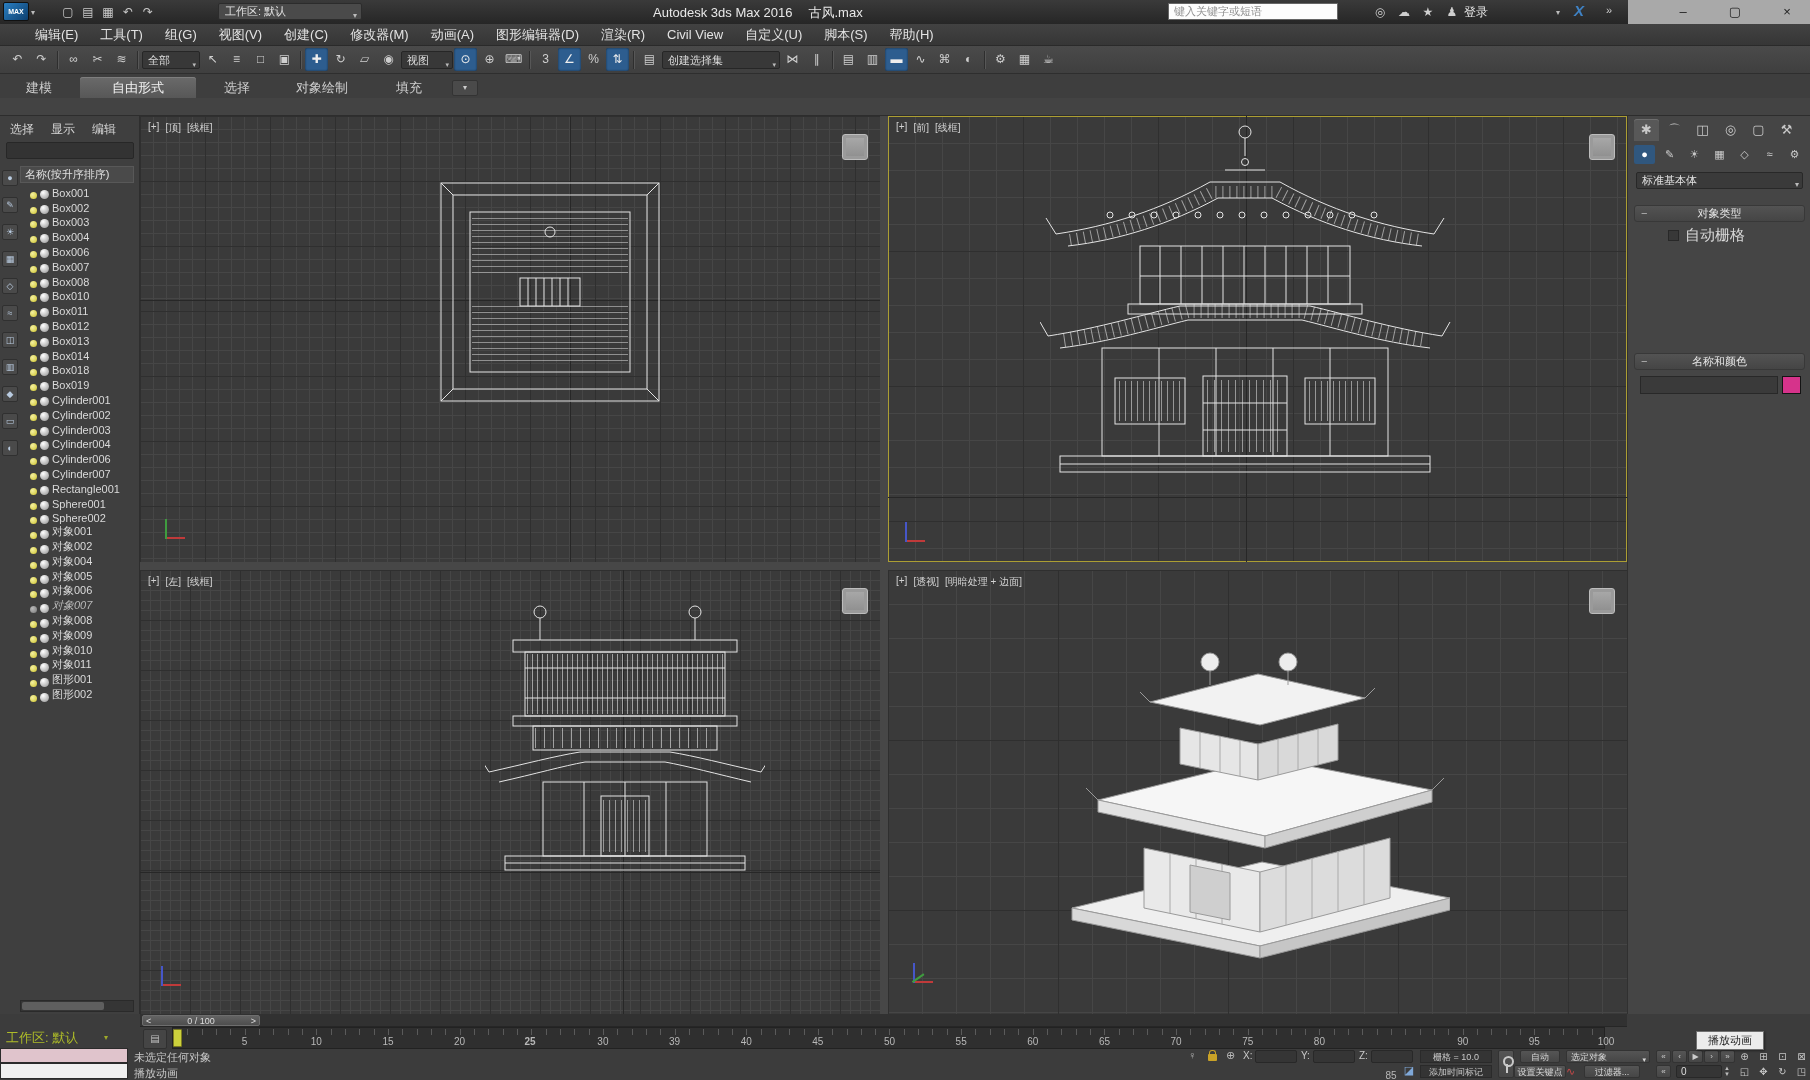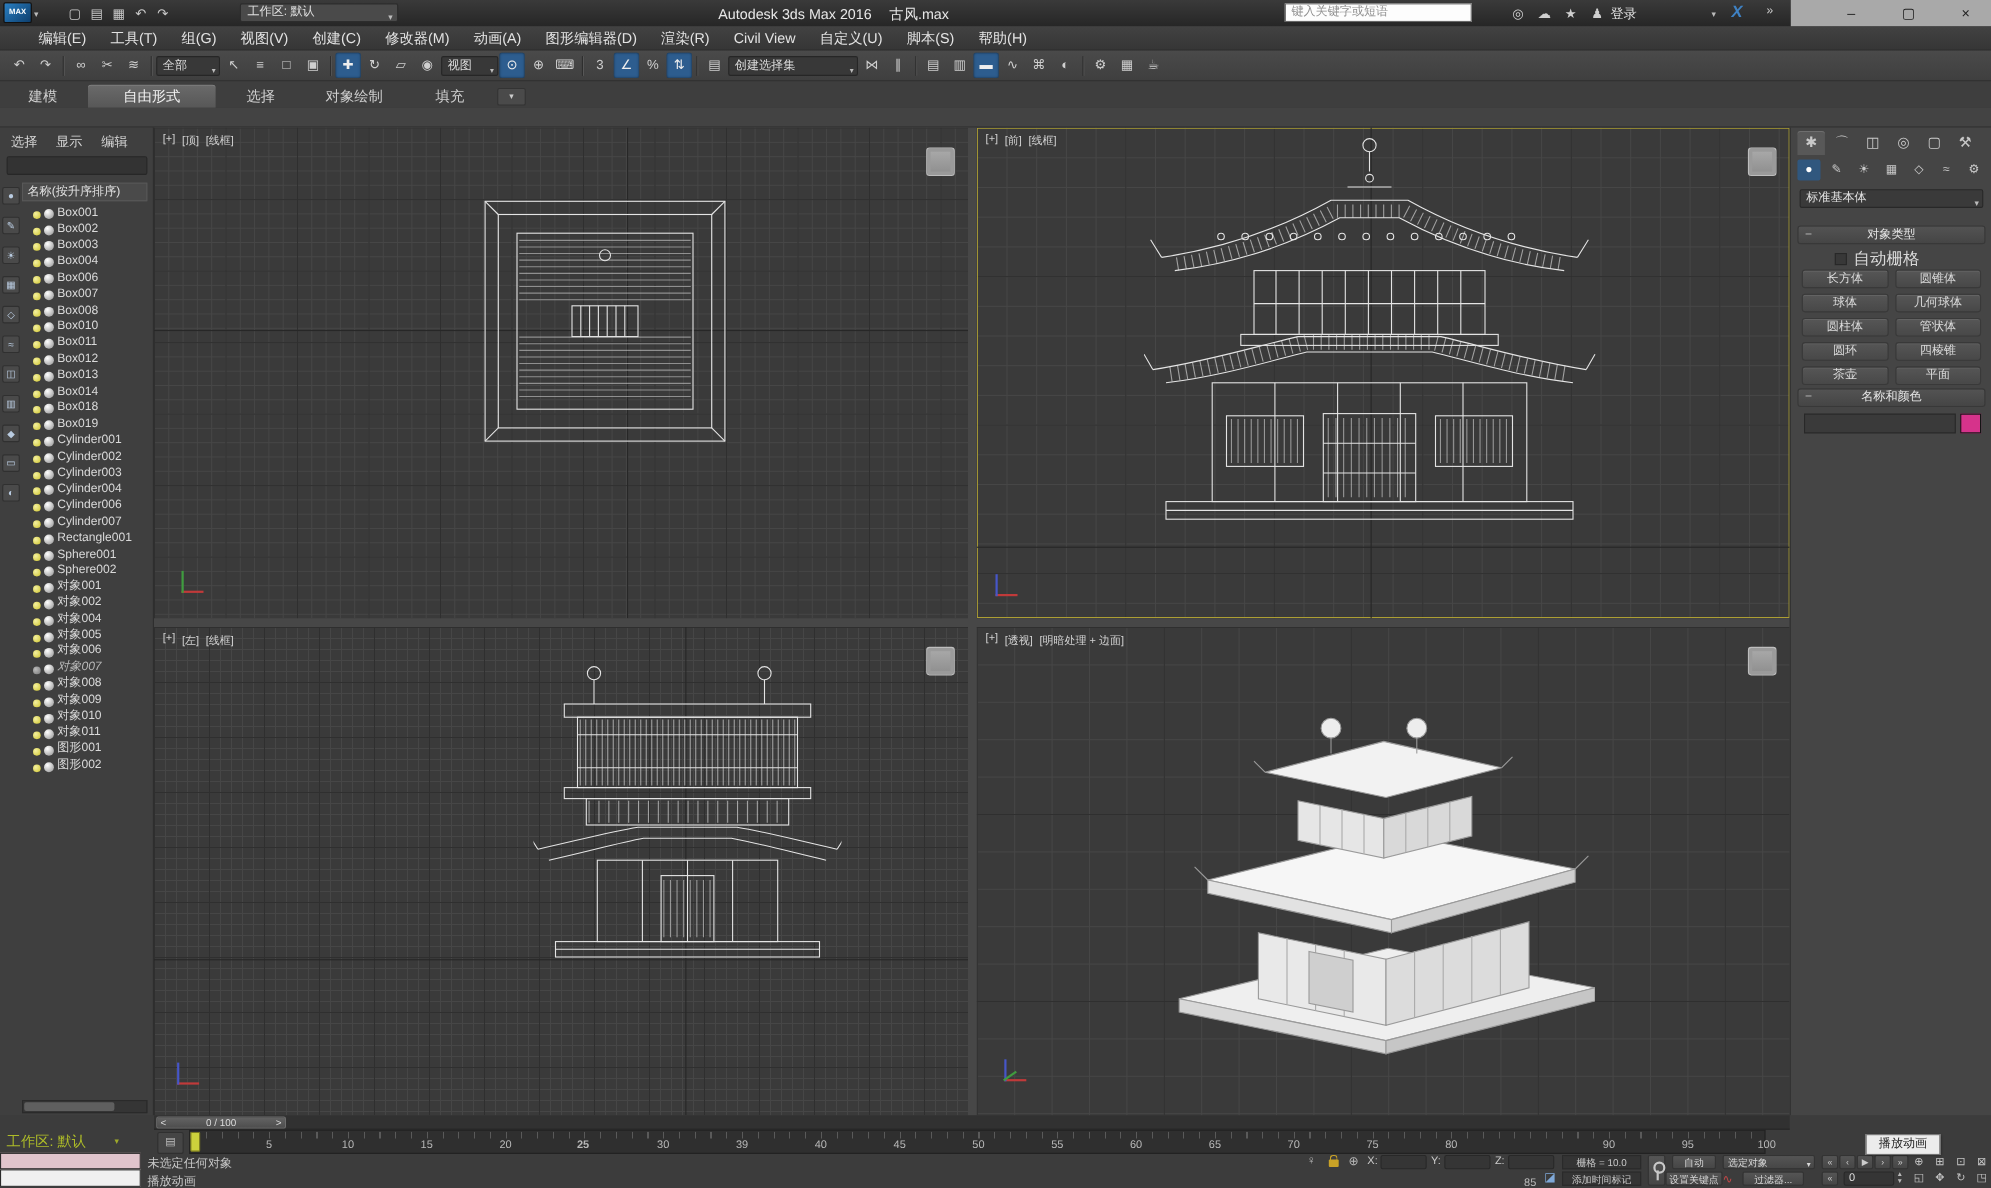--- a/index.html
+++ b/index.html
@@ -662,32 +662,20 @@
       <span class="caret">▾</span>
     </div>
     <div class="rollout" style="top:89px;">
       <span class="minus">−</span>
       <span>对象类型</span>
     </div>
     <div id="cp-autogrid" class="abs">
       <span class="chk"></span>
       <span>自动栅格</span>
     </div>
-    <div id="cp-btngrid" class="abs">
-        <div class="objbtn">长方体</div>
-        <div class="objbtn">圆锥体</div>
-        <div class="objbtn">球体</div>
-        <div class="objbtn">几何球体</div>
-        <div class="objbtn">圆柱体</div>
-        <div class="objbtn">管状体</div>
-        <div class="objbtn">圆环</div>
-        <div class="objbtn">四棱锥</div>
-        <div class="objbtn">茶壶</div>
-        <div class="objbtn">平面</div>
-      </div>
     <div class="rollout" style="top:237px;">
       <span class="minus">−</span>
       <span>名称和颜色</span>
     </div>
     <div id="cp-namefield" class="abs"></div>
     <div id="cp-swatch" class="abs" style="background: rgb(214, 51, 139);"></div>
   </div>
 
   <div id="statuszone" class="abs">
     <div id="tslider-track" class="abs">

